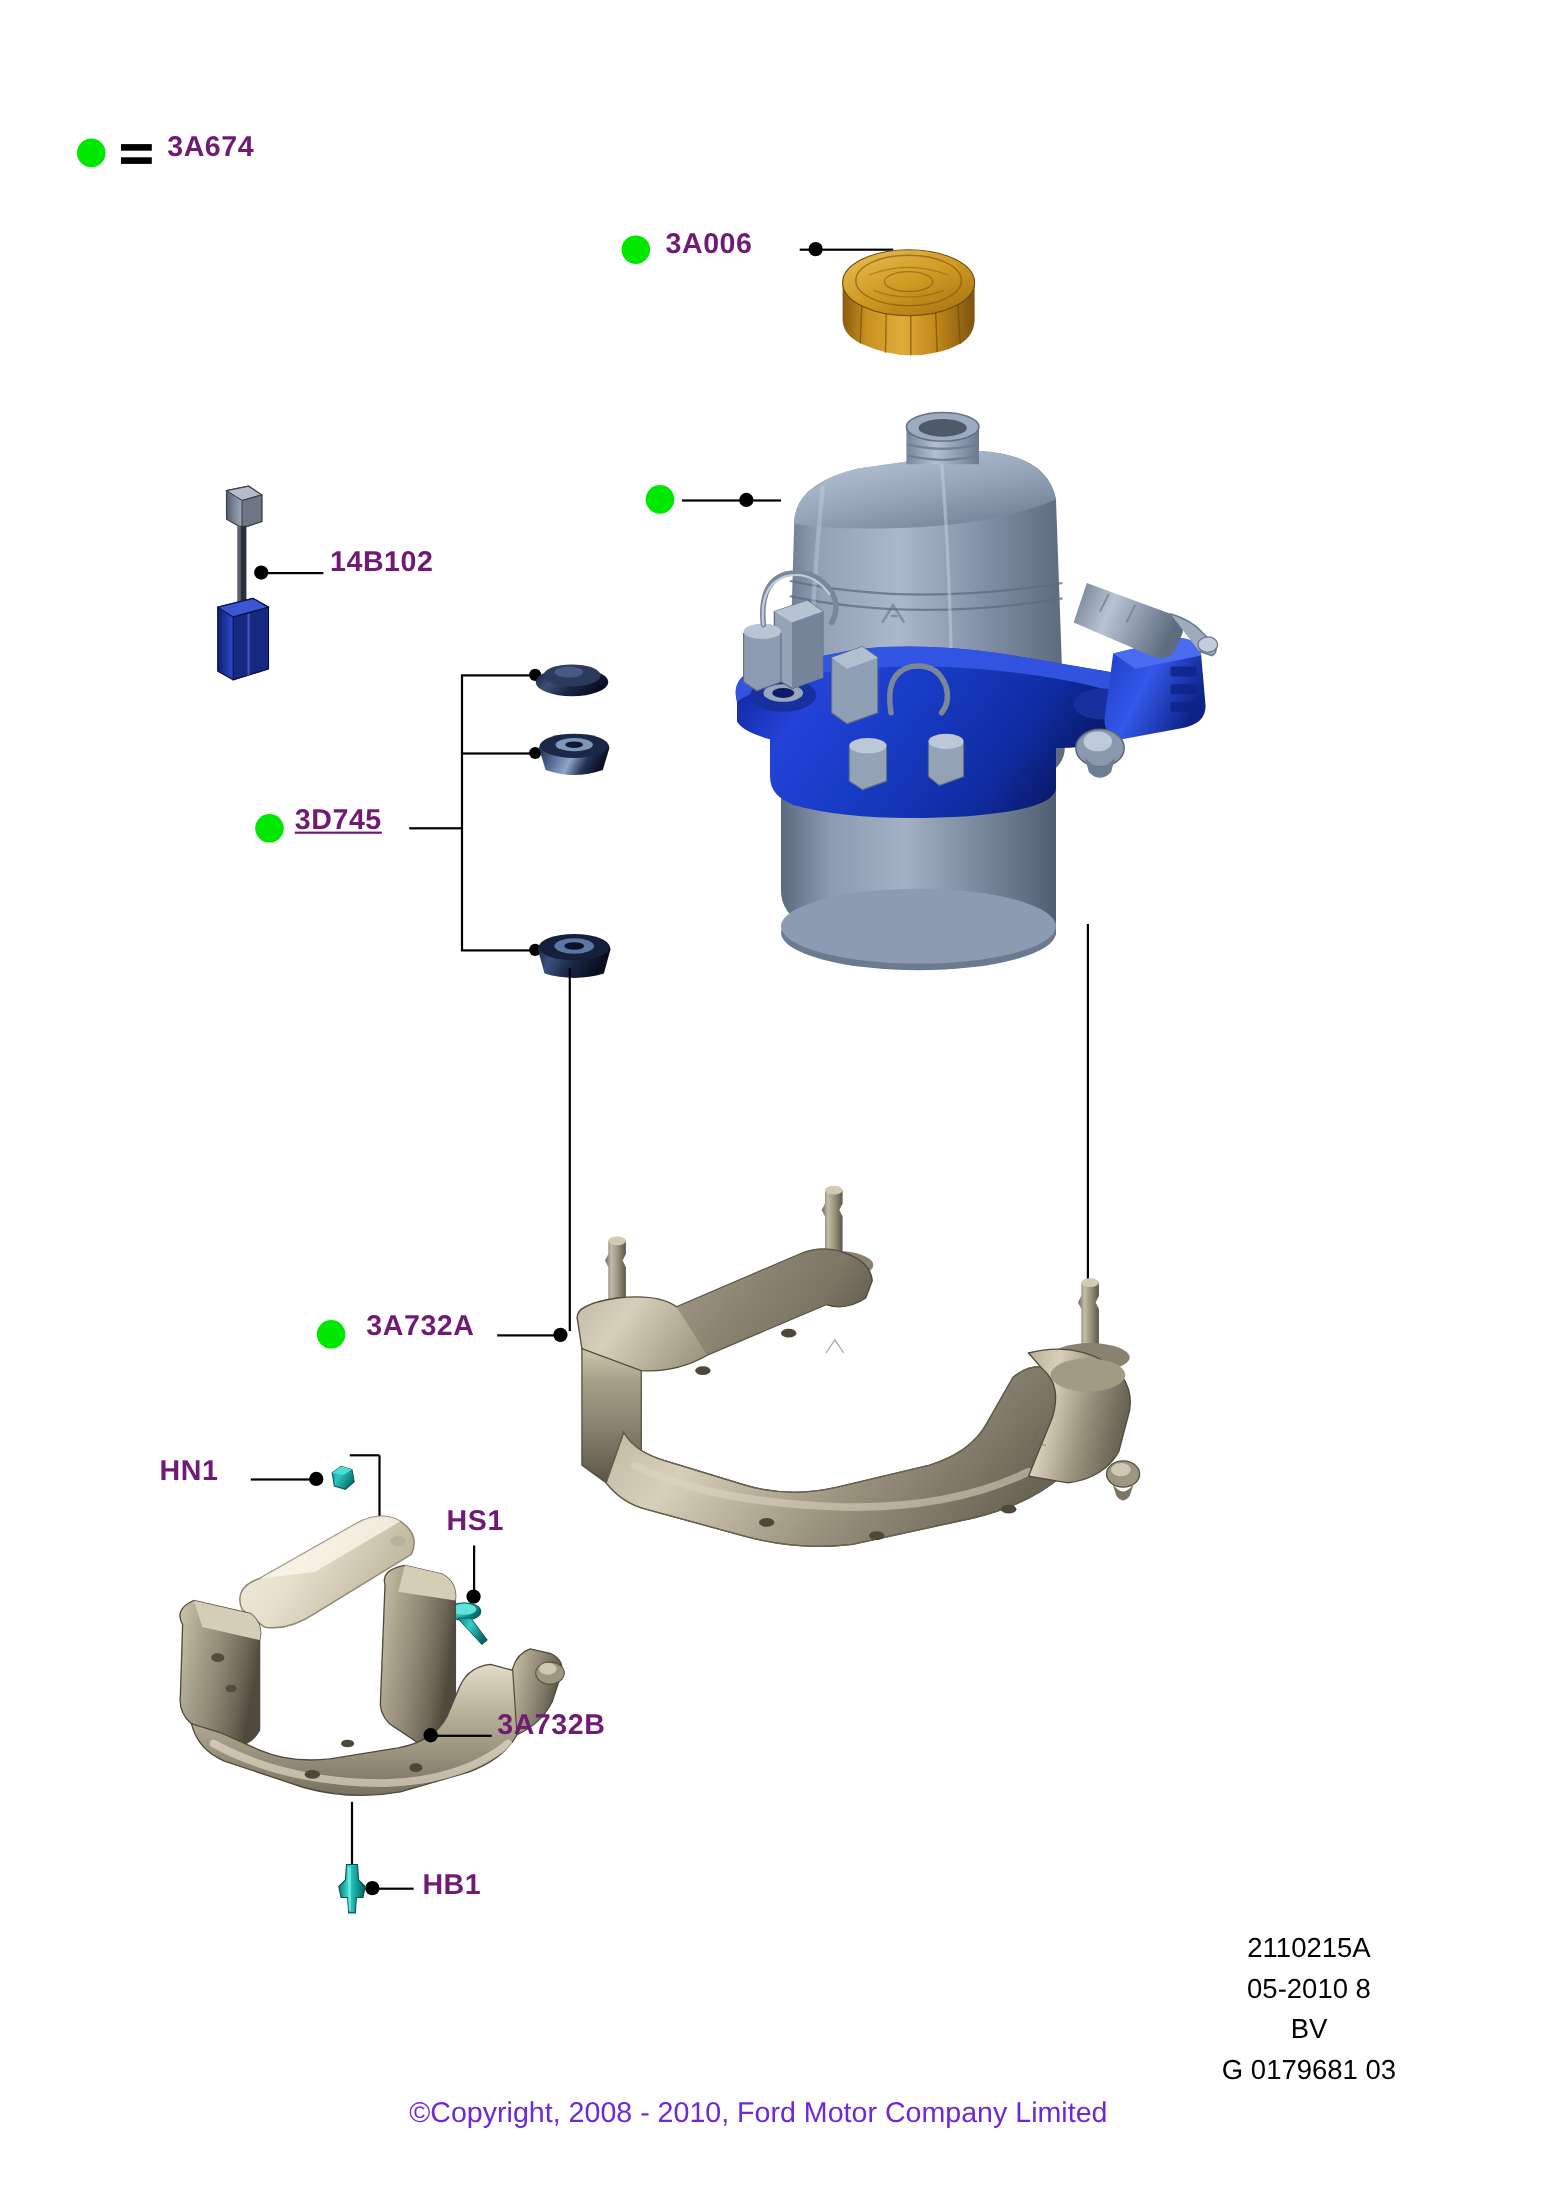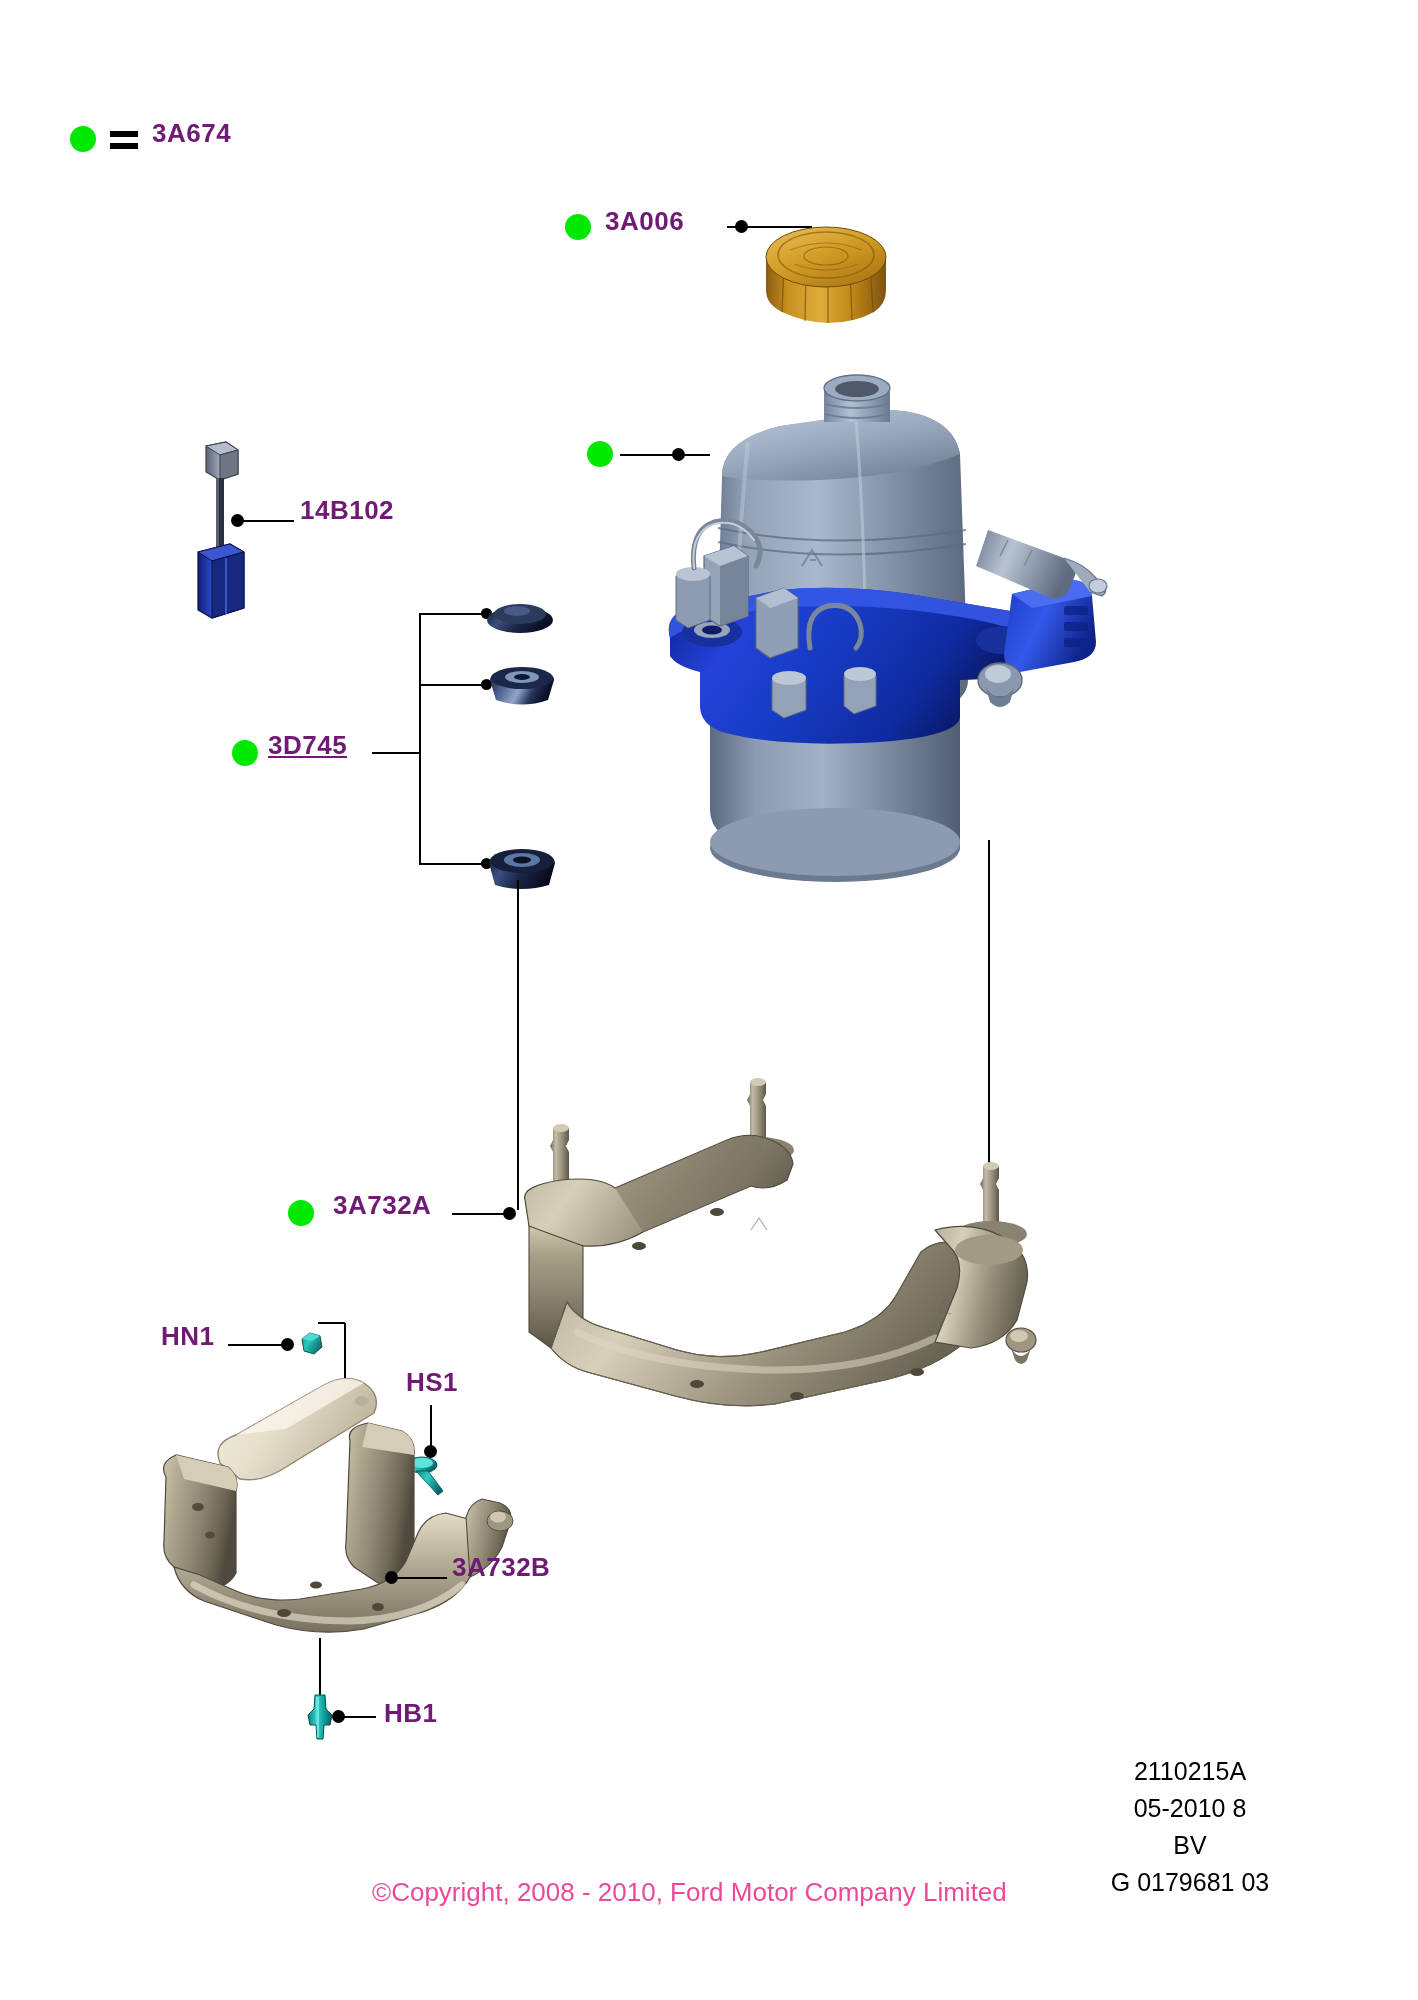--- a/index.html
+++ b/index.html
@@ -49,22 +49,23 @@
   .foot{
     position:absolute;
     font-size:25px;
     color:#000;
     font-family:"Liberation Sans", sans-serif;
     white-space:nowrap;
     text-align:center;
   }
   .copy{
     position:absolute;
-    font-size:26px;color:#ec4899;white-space:nowrap;
+    font-size:26px;color:#6d28d9;white-space:nowrap;
     font-family:"Liberation Sans", sans-serif;
+    margin-top:28px;
   }
 
   
   .art{position:absolute;}
   svg{display:block;overflow:visible;}
 </style>
 </head>
 <body>
 
 <div class="stage">
@@ -436,21 +437,21 @@
         <ellipse cx="452" cy="292" rx="7" ry="4"></ellipse>
       </g>
 
       <g fill="none" stroke="#6e6756" stroke-width="1.2" opacity="0.55">
         <path d="M286,150 l8,-12 l8,12"></path>
         <path d="M480,218 l-6,14 l12,2"></path>
       </g>
     </svg>
   </div>
 
-  <div class="lbl" style="left:145px;top:1321px;margin-left:16px;">HN1</div>
+  <div class="lbl" style="left:145px;top:1321px;">HN1</div>
   <div class="line lh" style="left:228px;top:1344px;width:58px;"></div>
   <div class="tdot" style="left:281px;top:1338px;"></div>
 
   <div class="art" style="left:296px;top:1330px;">
     <svg width="30" height="28" viewBox="0 0 30 28">
       <defs>
         <linearGradient id="tealA" x1="0" y1="0" x2="1" y2="0.6">
           <stop offset="0" stop-color="#0f8f8c"></stop>
           <stop offset="0.4" stop-color="#2bc6c0"></stop>
           <stop offset="1" stop-color="#0b6f6d"></stop>

